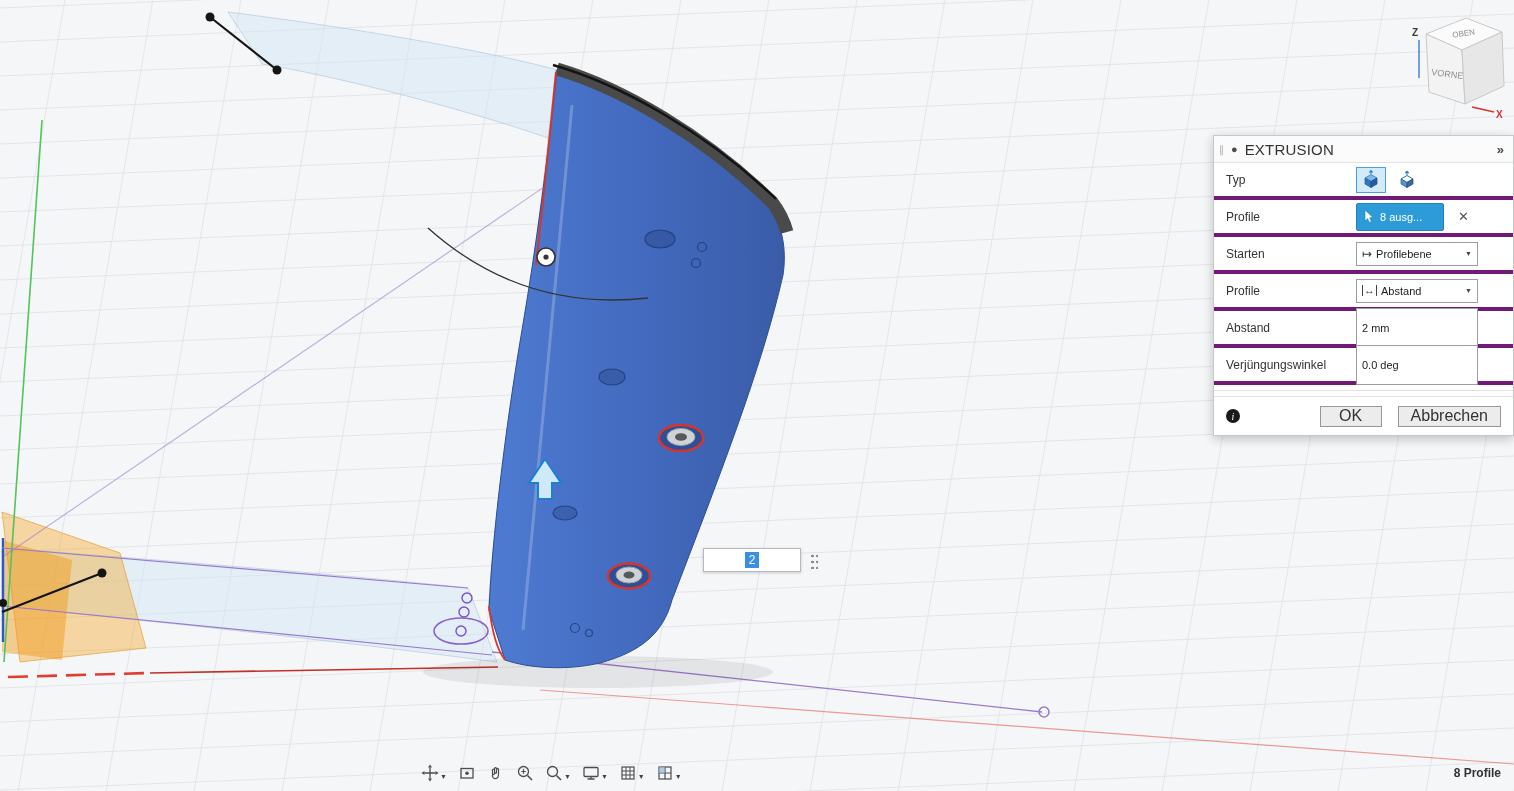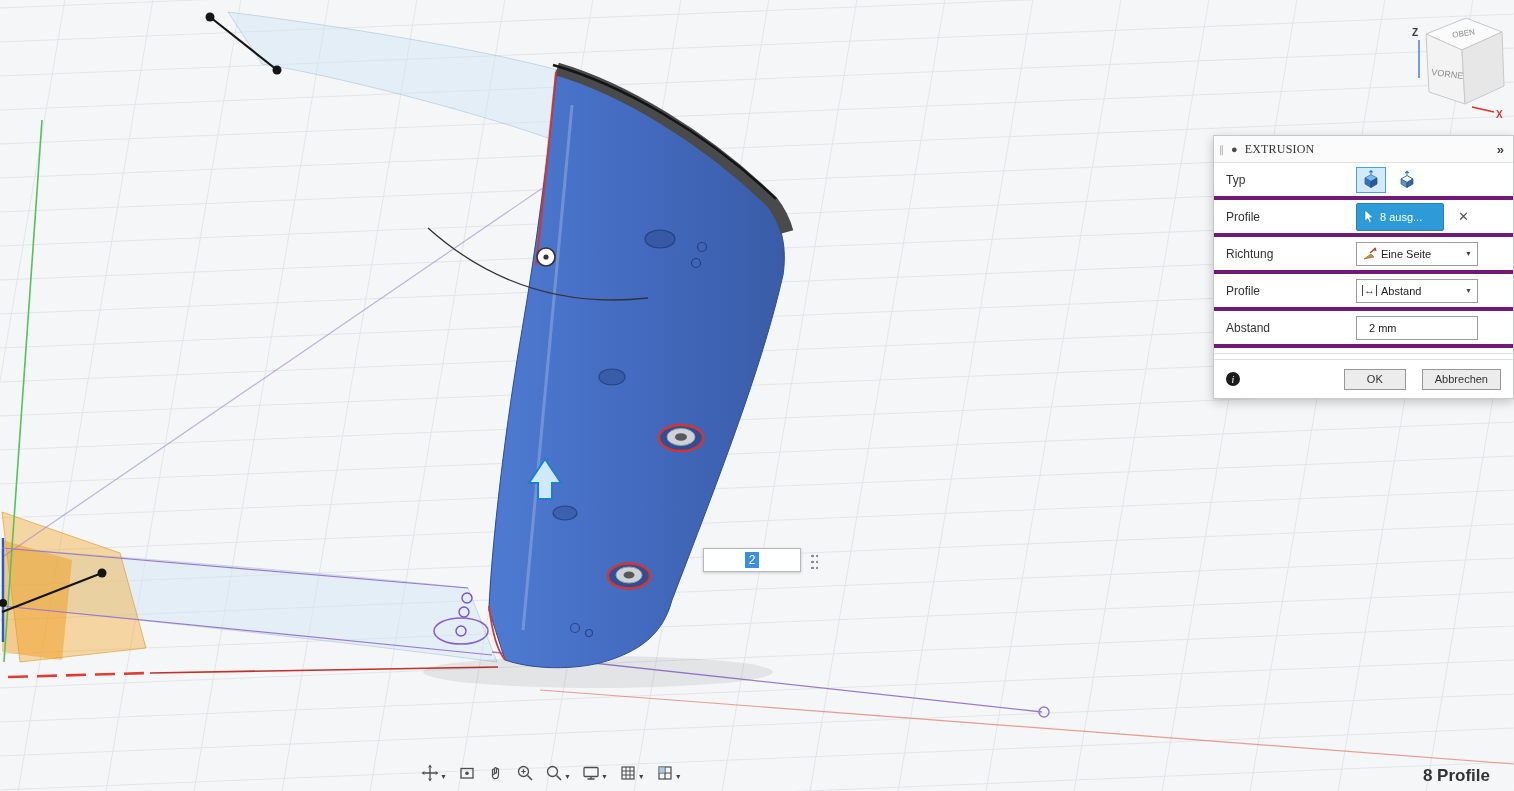--- a/index.html
+++ b/index.html
@@ -30,21 +30,21 @@
     position:absolute;left:1213px;top:135px;width:301px;z-index:10;
     background:#ffffff;border:1px solid #c6c8ca;box-shadow:0 3px 10px rgba(0,0,0,.22);
     font-size:12px;color:#333;box-sizing:border-box;
   }
   .dlg-header{
     height:26px;display:flex;align-items:center;gap:7px;padding:0 9px 0 5px;
     background:#fbfbfb;border-bottom:1px solid #e2e2e2;
   }
   .dlg-drag{color:#a8a8a8;font-size:10px;cursor:grab;}
   .dlg-dot{color:#4c4c4c;font-size:11px;line-height:1;}
-  .dlg-title{font-size:12px;color:#333;letter-spacing:.2px;font-family:Liberation Serif, serif;}
+  .dlg-title{font-size:15px;color:#333;letter-spacing:.2px;}
   .dlg-collapse{margin-left:auto;color:#444;font-size:13px;font-weight:bold;cursor:pointer;}
   .row{display:flex;align-items:center;height:37px;padding:0 12px;border-bottom:4px solid #701a75;box-sizing:border-box;}
   .row:last-of-type{border-bottom:none;}
   .lbl{width:130px;flex:0 0 130px;color:#333;}
   .ctl{display:flex;align-items:center;flex:1;}
   .typ-btn{
     width:30px;height:26px;margin-right:6px;background:transparent;border:1px solid transparent;
     display:flex;align-items:center;justify-content:center;padding:0;cursor:pointer;
   }
   .typ-btn.selected{background:#d5eaf8;border:1px solid #47a3dc;}
@@ -55,44 +55,44 @@
   .clear-x{margin-left:14px;color:#555;font-size:13px;cursor:pointer;}
   .select{
     width:122px;height:24px;background:#fff;border:1px solid #9b9ea1;
     display:flex;align-items:center;gap:4px;padding:0 5px;box-sizing:border-box;cursor:pointer;
   }
   .select .stxt{flex:1;font-size:11px;color:#222;white-space:nowrap;overflow:hidden;}
   .select .caret{font-size:7px;color:#444;}
   .glyph-ic{font-size:12px;color:#333;line-height:1;}
   .lr-ic{border-left:1.5px solid #444;border-right:1.5px solid #444;padding:0 1px;font-size:11px;}
   .tinput{
-    width:122px;height:24px;background:#fff;border:1px solid #9b9ea1;
-    display:flex;align-items:center;padding:0 12px;font-size:11px;color:#222;box-sizing:border-box;
+    width:122px;height:40px;background:#fff;border:1px solid #9b9ea1;
+    display:flex;align-items:center;padding:0 5px;font-size:11px;color:#222;box-sizing:border-box;
   }
   .sep{height:1px;background:#e0e0e0;margin:5px 0;}
   .dlg-footer{
     height:38px;display:flex;align-items:center;padding:0 12px;border-top:1px solid #e2e2e2;
   }
   .info-ic{
     width:14px;height:14px;border-radius:50%;background:#1a1a1a;color:#fff;
     display:flex;align-items:center;justify-content:center;
     font-family:"Liberation Serif",serif;font-style:italic;font-size:10px;cursor:pointer;
   }
   .dlg-btns{margin-left:auto;display:flex;gap:16px;}
   .dlg-btn{
     height:21px;min-width:62px;padding:0 12px;background:#ececec;border:1px solid #979797;
-    font-size:11px;color:#333;font-family:"Liberation Sans",sans-serif;cursor:pointer;
+    font-size:16px;color:#333;font-family:"Liberation Sans",sans-serif;cursor:pointer;
   }
   
   .nav-toolbar{position:absolute;left:420px;top:763px;z-index:10;display:flex;align-items:flex-end;gap:9px;}
   .tool{display:flex;align-items:flex-end;gap:1px;cursor:pointer;padding:1px;}
   .tool svg{display:block;}
   .tool .caret{font-size:7px;color:#444;line-height:10px;}
   
-  .profile-count{position:absolute;right:24px;top:766px;z-index:10;font-size:17px;font-weight:bold;color:#333;}
+  .profile-count{position:absolute;right:13px;top:766px;z-index:10;font-size:12px;font-weight:bold;color:#333;}
 </style>
 </head>
 <body>
 
 <svg id="scene" width="1514" height="791" viewBox="0 0 1514 791">
   <defs>
     <linearGradient id="bodyGrad" x1="0" y1="0" x2="1" y2="0">
       <stop offset="0" stop-color="#4e7bd2"></stop>
       <stop offset="0.55" stop-color="#4269bd"></stop>
       <stop offset="1" stop-color="#3a5ca8"></stop>
@@ -305,35 +305,31 @@
       <button class="profile-btn">
         <svg width="11" height="13" viewBox="0 0 11 13">
           <polygon points="1,0 1,11 3.6,8.6 5.4,12.4 7.4,11.4 5.6,7.8 9,7.6" fill="#ffffff" stroke="#1f83bd" stroke-width=".6"></polygon>
         </svg>
         <span>8 ausg...</span>
       </button>
       <span class="clear-x">✕</span>
     </div>
   </div>
 
-
-  <div class="row">
-    <span class="lbl">Richtung</span>
+  <div class="row">
+    <span class="lbl">Starten</span>
     <div class="ctl">
       <div class="select">
-        <svg width="15" height="13" viewBox="0 0 15 13">
-          <polygon points="2,12 9,7 12,10" fill="#c8913f" stroke="#8a5f20" stroke-width=".6"></polygon>
-          <line x1="8" y1="6" x2="13.5" y2="1" stroke="#8a5f20" stroke-width="1.3"></line>
-          <polygon points="13.8,0.4 14.6,4 11,3.2" fill="#d9342b"></polygon>
-        </svg>
-        <span class="stxt">Eine Seite</span>
+        <span class="glyph-ic">↦</span>
+        <span class="stxt">Profilebene</span>
         <span class="caret">▼</span>
       </div>
     </div>
   </div>
+
 
   <div class="row">
     <span class="lbl">Profile</span>
     <div class="ctl">
       <div class="select">
         <span class="glyph-ic lr-ic">↔</span>
         <span class="stxt">Abstand</span>
         <span class="caret">▼</span>
       </div>
     </div>
@@ -341,20 +337,28 @@
 
   <div class="row">
     <span class="lbl">Abstand</span>
     <div class="ctl">
       <div class="tinput">
         <span>2 mm</span>
       </div>
     </div>
   </div>
 
+  <div class="row">
+    <span class="lbl">Verjüngungswinkel</span>
+    <div class="ctl">
+      <div class="tinput">
+        <span>0.0 deg</span>
+      </div>
+    </div>
+  </div>
 
   <div class="sep"></div>
 
 
   <div class="dlg-footer">
     <span class="info-ic">
       <i>i</i>
     </span>
     <div class="dlg-btns">
       <button class="dlg-btn">OK</button>

